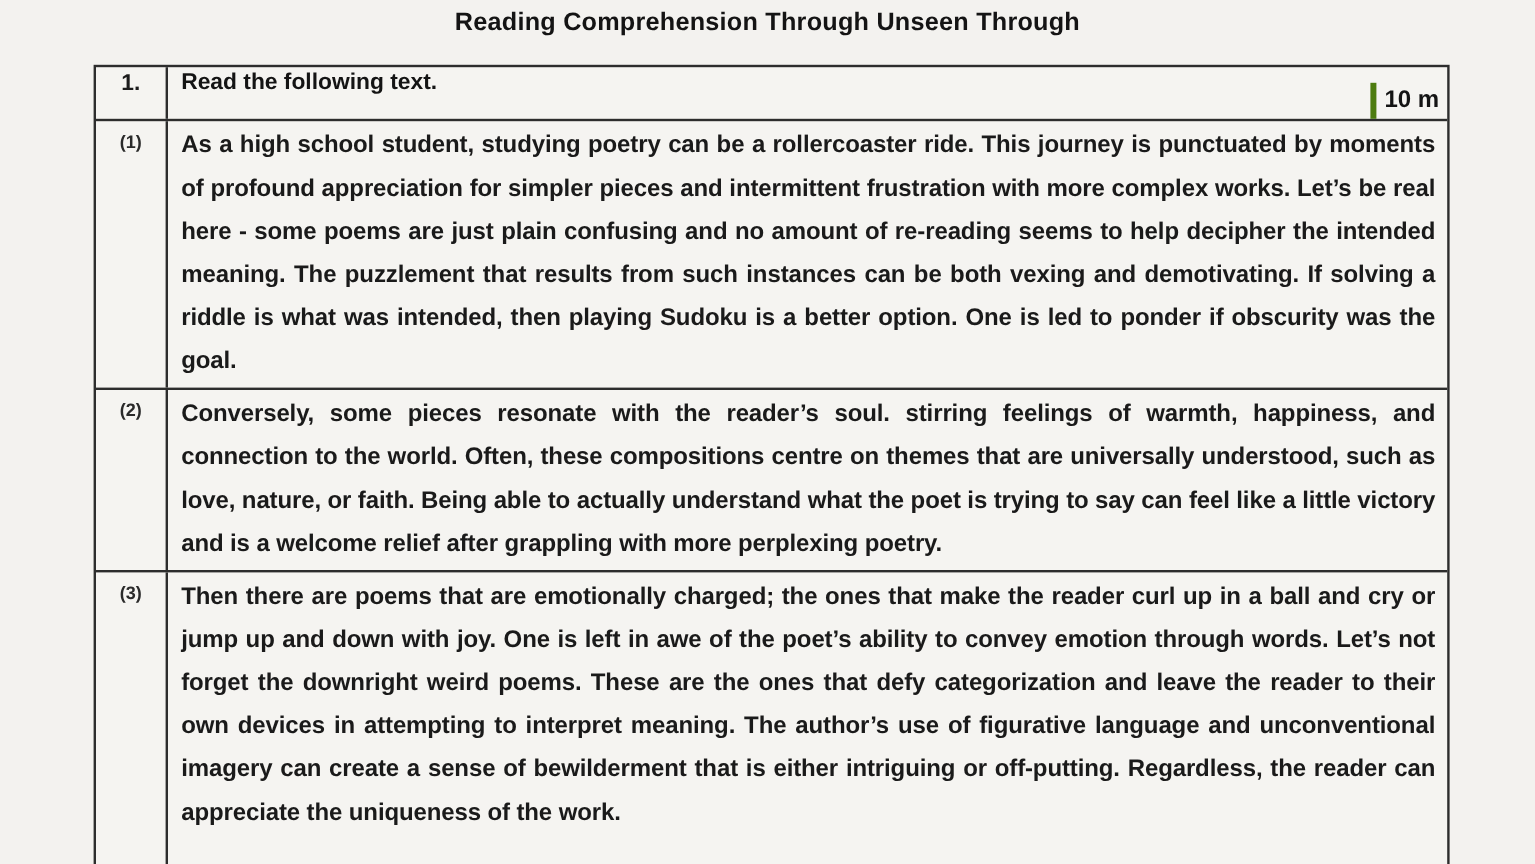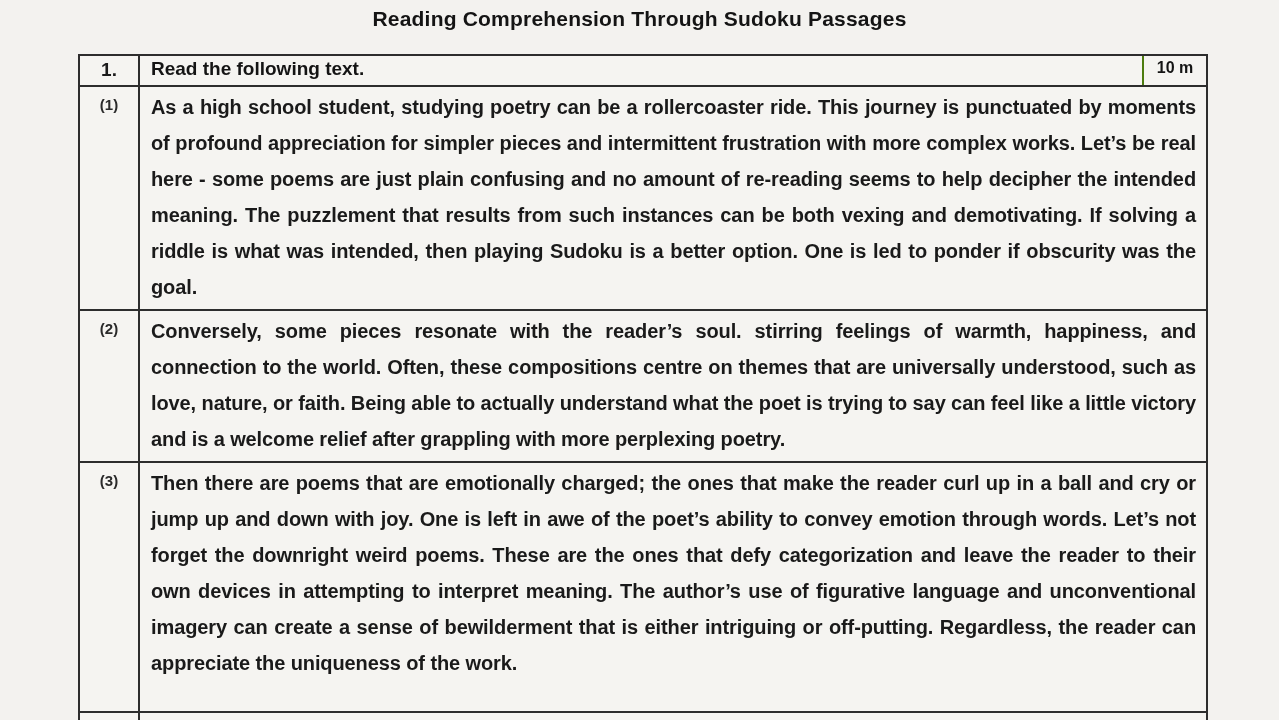--- a/index.html
+++ b/index.html
@@ -45,26 +45,27 @@
   .instruction-cell {
     flex: 1;
     font-size: 19px;
     font-weight: 700;
     color: #141414;
     padding: 2px 10px 4px 11px;
   }
   .marks-cell {
     flex: 0 0 64px;
     width: 64px;
-    border-left: 2px solid #4d7c0f;
-    font-size: 16px;
+    border-left: 5px solid #4d7c0f;
+    font-size: 20px;
     font-weight: 700;
     text-align: center;
     color: #141414;
     padding: 3px 0 4px 0;
+    margin-top: 13px;
   }
   .para-num {
     font-size: 15px;
     font-weight: 700;
     padding-top: 9px;
     color: #2a2a2a;
   }
   .para-text {
     flex: 1;
     font-size: 20px;
@@ -77,21 +78,21 @@
   }
   .row-p1 { min-height: 215px; }
   .row-p2 { min-height: 143px; }
   .row-p3 { min-height: 250px; }
 </style>
 </head>
 <body>
 
 <div class="screen">
 
-  <div class="page-title">Reading Comprehension Through Sudoku Passages</div>
+  <div class="page-title">Reading Comprehension Through Unseen Through</div>
 
   <div class="doc-table">
 
     <div class="row header-row">
       <div class="num-cell">1.</div>
       <div class="instruction-cell">Read the following text.</div>
       <div class="marks-cell">10 m</div>
     </div>
 
     <div class="row row-p1">

